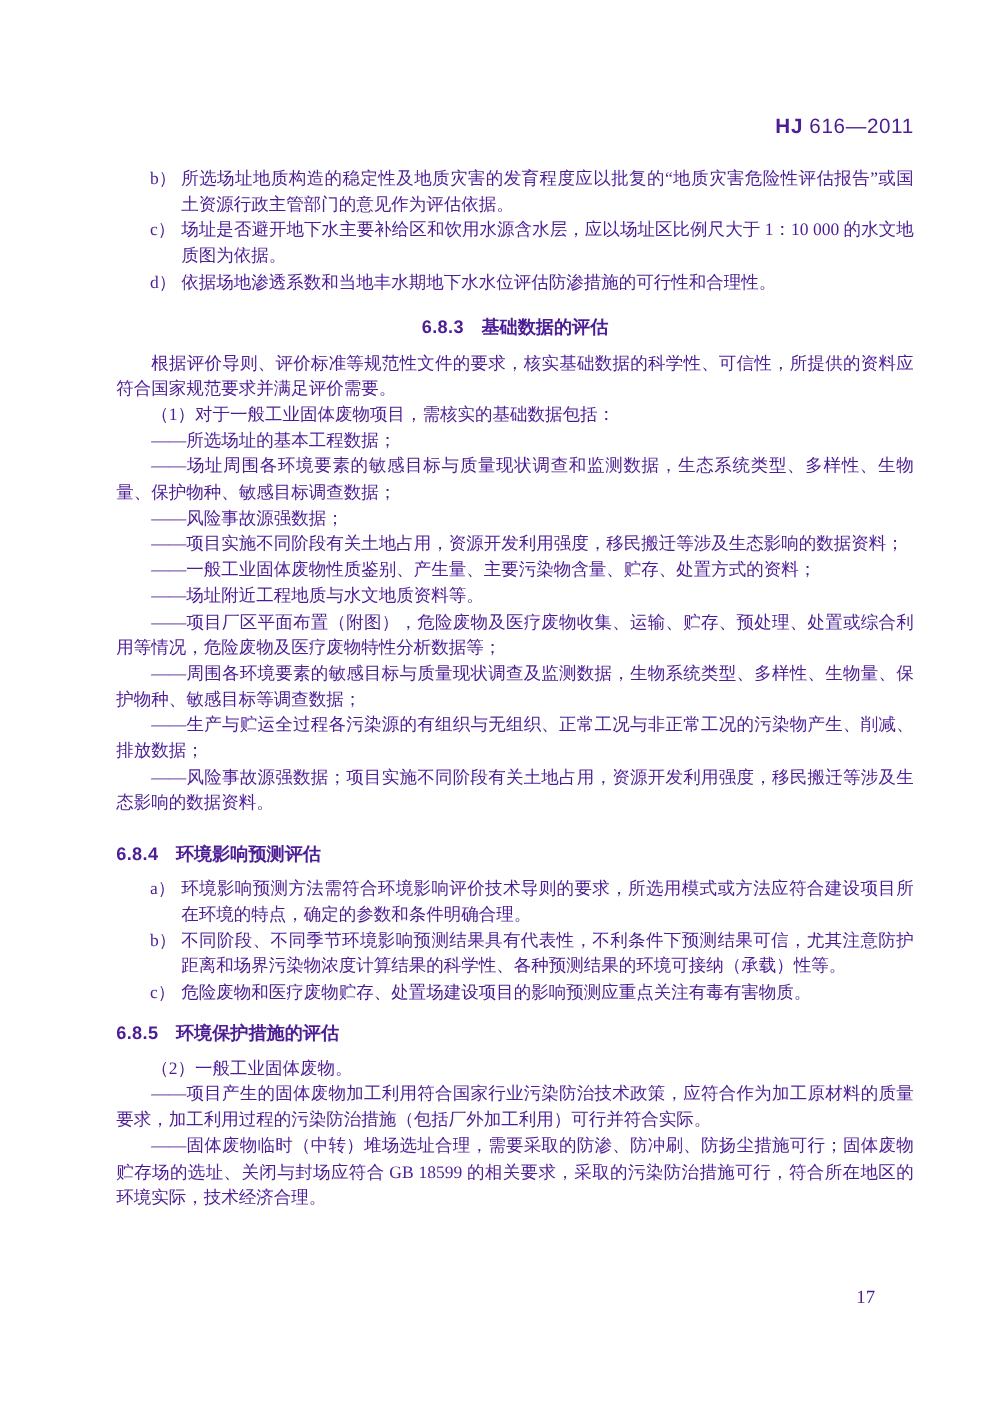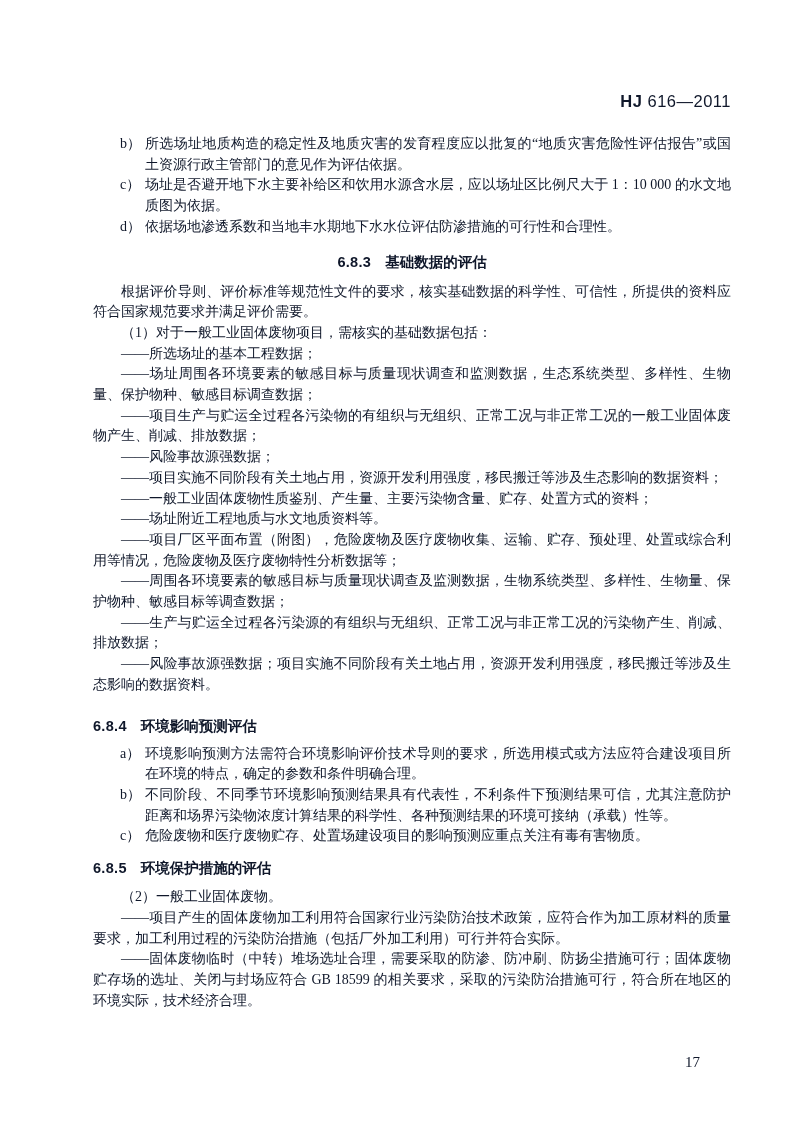--- a/index.html
+++ b/index.html
@@ -3,21 +3,21 @@
 <meta charset="utf-8">
 <style>
   html, body { margin: 0; padding: 0; background: #ffffff; }
   .page {
     position: relative;
     width: 794px;
     height: 1123px;
     background: #ffffff;
     overflow: hidden;
     font-family: "Liberation Serif", "DejaVu Serif", serif;
-    color: #0f172a;
+    color: #4c1d95;
   }
   .content {
     position: absolute;
     left: 93px;
     top: 92px;
     width: 638px;
   }
   .doc-header {
     text-align: right;
     font-family: "Liberation Sans", "DejaVu Sans", sans-serif;
@@ -57,21 +57,20 @@
   .h-683 { margin-top: 14px; margin-bottom: 9px; text-align: center; }
   .h-684 { margin-top: 20px; margin-bottom: 7px; }
   .h-685 { margin-top: 11px; margin-bottom: 8px; }
 
   .page-number {
     position: absolute;
     top: 1028px;
     right: 94px;
     font-size: 15px;
     line-height: 20px;
-    margin-top: 24px;
   }
 </style>
 </head>
 <body>
 
 <div class="page">
   <div class="content body-text">
 
     <div class="doc-header">
       <span class="hj">HJ</span><span class="num"> 616—2011</span>
@@ -90,21 +89,20 @@
       <span class="txt">依据场地渗透系数和当地丰水期地下水水位评估防渗措施的可行性和合理性。</span>
     </div>
 
     <div class="sec-heading h-683">
       <span class="sec-id">6.8.3</span><span>基础数据的评估</span>
     </div>
     <p class="para">根据评价导则、评价标准等规范性文件的要求，核实基础数据的科学性、可信性，所提供的资料应符合国家规范要求并满足评价需要。</p>
     <p class="para">（1）对于一般工业固体废物项目，需核实的基础数据包括：</p>
     <p class="para">——所选场址的基本工程数据；</p>
     <p class="para">——场址周围各环境要素的敏感目标与质量现状调查和监测数据，生态系统类型、多样性、生物量、保护物种、敏感目标调查数据；</p>
-    <p class="para">——项目生产与贮运全过程各污染物的有组织与无组织、正常工况与非正常工况的一般工业固体废物产生、削减、排放数据；</p>
     <p class="para">——风险事故源强数据；</p>
     <p class="para">——项目实施不同阶段有关土地占用，资源开发利用强度，移民搬迁等涉及生态影响的数据资料；</p>
     <p class="para">——一般工业固体废物性质鉴别、产生量、主要污染物含量、贮存、处置方式的资料；</p>
     <p class="para">——场址附近工程地质与水文地质资料等。</p>
     <p class="para">——项目厂区平面布置（附图），危险废物及医疗废物收集、运输、贮存、预处理、处置或综合利用等情况，危险废物及医疗废物特性分析数据等；</p>
     <p class="para">——周围各环境要素的敏感目标与质量现状调查及监测数据，生物系统类型、多样性、生物量、保护物种、敏感目标等调查数据；</p>
     <p class="para">——生产与贮运全过程各污染源的有组织与无组织、正常工况与非正常工况的污染物产生、削减、排放数据；</p>
     <p class="para">——风险事故源强数据；项目实施不同阶段有关土地占用，资源开发利用强度，移民搬迁等涉及生态影响的数据资料。</p>
 
     <div class="sec-heading h-684">

